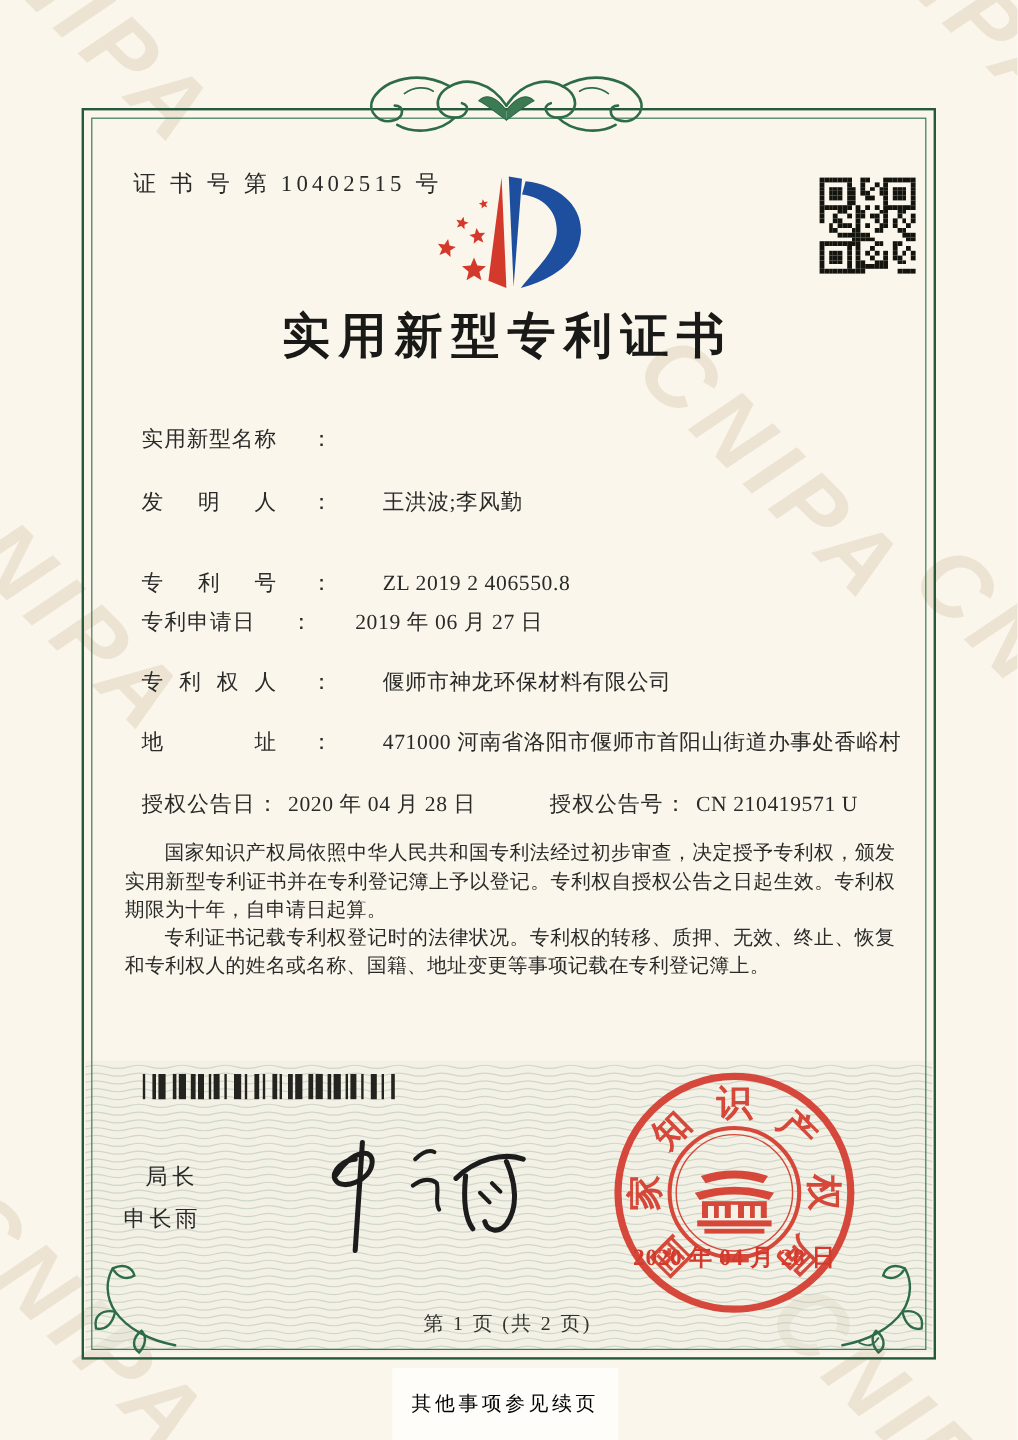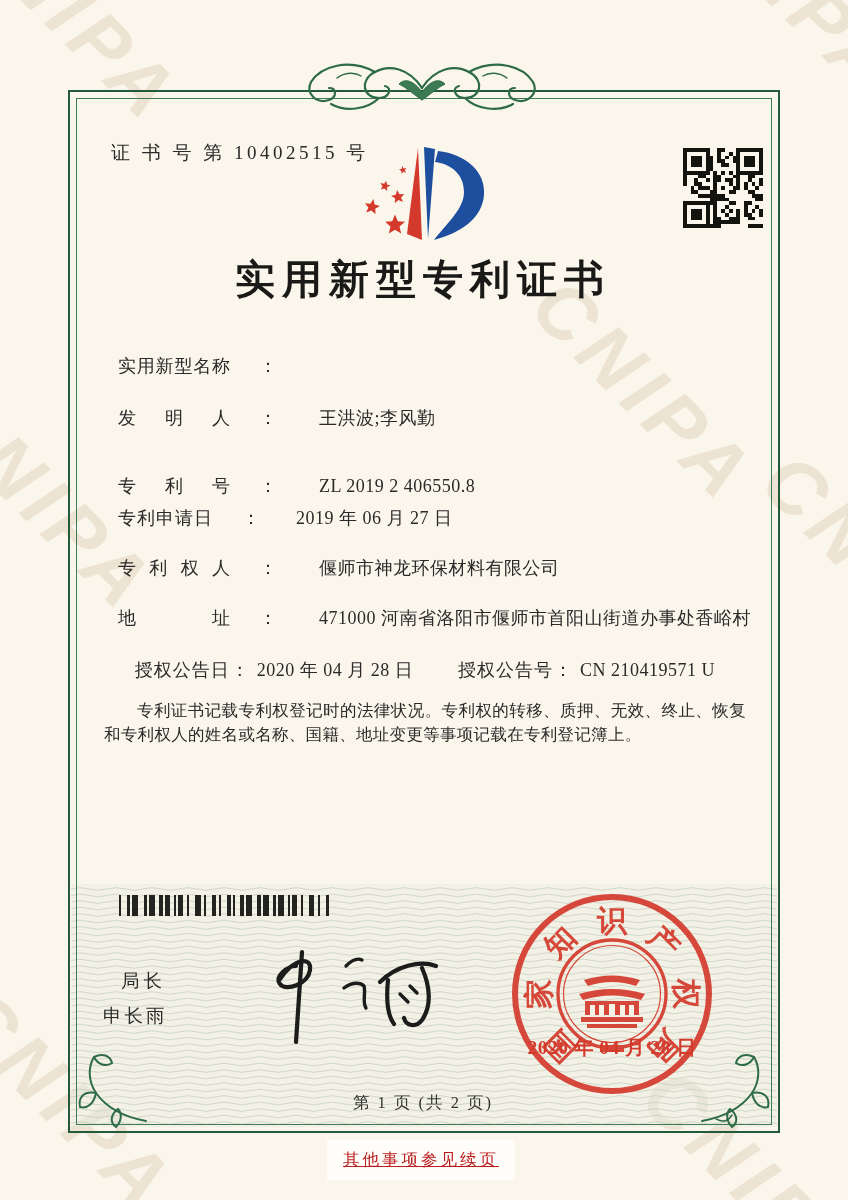--- a/index.html
+++ b/index.html
@@ -60,21 +60,21 @@
     position:absolute; left:118px; font-size:18px; display:flex;
     align-items:baseline; white-space:nowrap;gap:28px;
   }
   .flabel{letter-spacing:1px;}
   .flabel.spread{
     display:inline-block; width:112px;
     text-align:justify; text-align-last:justify; letter-spacing:0;
   }
   .fcolon{margin:0 2px 0 1px;}
   .fvalue{margin-left:12px; letter-spacing:0.5px;}
-  .pair{display:flex; align-items:baseline; white-space:nowrap;justify-content:center;}
+  .pair{display:flex; align-items:baseline; white-space:nowrap;}
   .pair .fvalue{margin-left:6px;}
   .pair1{width:312px;}
   .paras{
     position:absolute; left:104px; top:699px; width:642px;
     font-size:16.5px; line-height:23.5px; text-align:justify;
   }
   .paras p{margin:0; text-indent:2em; letter-spacing:0.3px;}
   .barcode{
     position:absolute; left:119px; top:895px; height:21px; display:flex;
   }
@@ -83,23 +83,22 @@
   .sig-title{position:absolute; left:121px; top:968px; font-size:18.5px; letter-spacing:4px;}
   .sig-name{position:absolute; left:103px; top:1003px; font-size:18.5px; letter-spacing:3px;}
   .sig-hand{position:absolute; left:250px; top:944px;}
   .seal{position:absolute; left:504px; top:888px; z-index:6;}
   .page-num{
     position:absolute; left:68px; top:1092px; width:710px;
     text-align:center; font-size:16.5px; letter-spacing:2px; color:#33332f;
   }
   .cont-note{
     position:absolute; left:327px; top:1140px;
-    background:#fefdfa; padding:9px 16px; font-size:16.5px; letter-spacing:3px;
-    color:#b91c1c;
-    text-decoration:underline;
+    background:#fefdfa; padding:19px 16px; font-size:16.5px; letter-spacing:3px;
+    color:#000000;
   }
 </style>
 </head>
 <body>
 
 <div class="page">
 
   <div class="wm wm1">CNIPA</div>
   <div class="wm wm2">CNIPA</div>
   <div class="wm wm3">CNIPA</div>
@@ -680,20 +679,21 @@
         <span class="fvalue">2020 年 04 月 28 日</span>
       </span>
       <span class="pair">
         <span class="flabel">授权公告号</span>
           <span class="fcolon">：</span>
         <span class="fvalue">CN 210419571 U</span>
       </span>
     </div>
 
     <div class="paras">
+      <p>国家知识产权局依照中华人民共和国专利法经过初步审查，决定授予专利权，颁发实用新型专利证书并在专利登记簿上予以登记。专利权自授权公告之日起生效。专利权期限为十年，自申请日起算。</p>
       <p>专利证书记载专利权登记时的法律状况。专利权的转移、质押、无效、终止、恢复和专利权人的姓名或名称、国籍、地址变更等事项记载在专利登记簿上。</p>
     </div>
 
     <div class="barcode" id="barcode">
         <div class="b" style="width: 1.9px;"></div>
         <div style="width: 5.7px;"></div>
         <div class="b" style="width: 3.8px;"></div>
         <div style="width: 1.9px;"></div>
         <div class="b" style="width: 5.7px;"></div>
         <div style="width: 5.7px;"></div>

